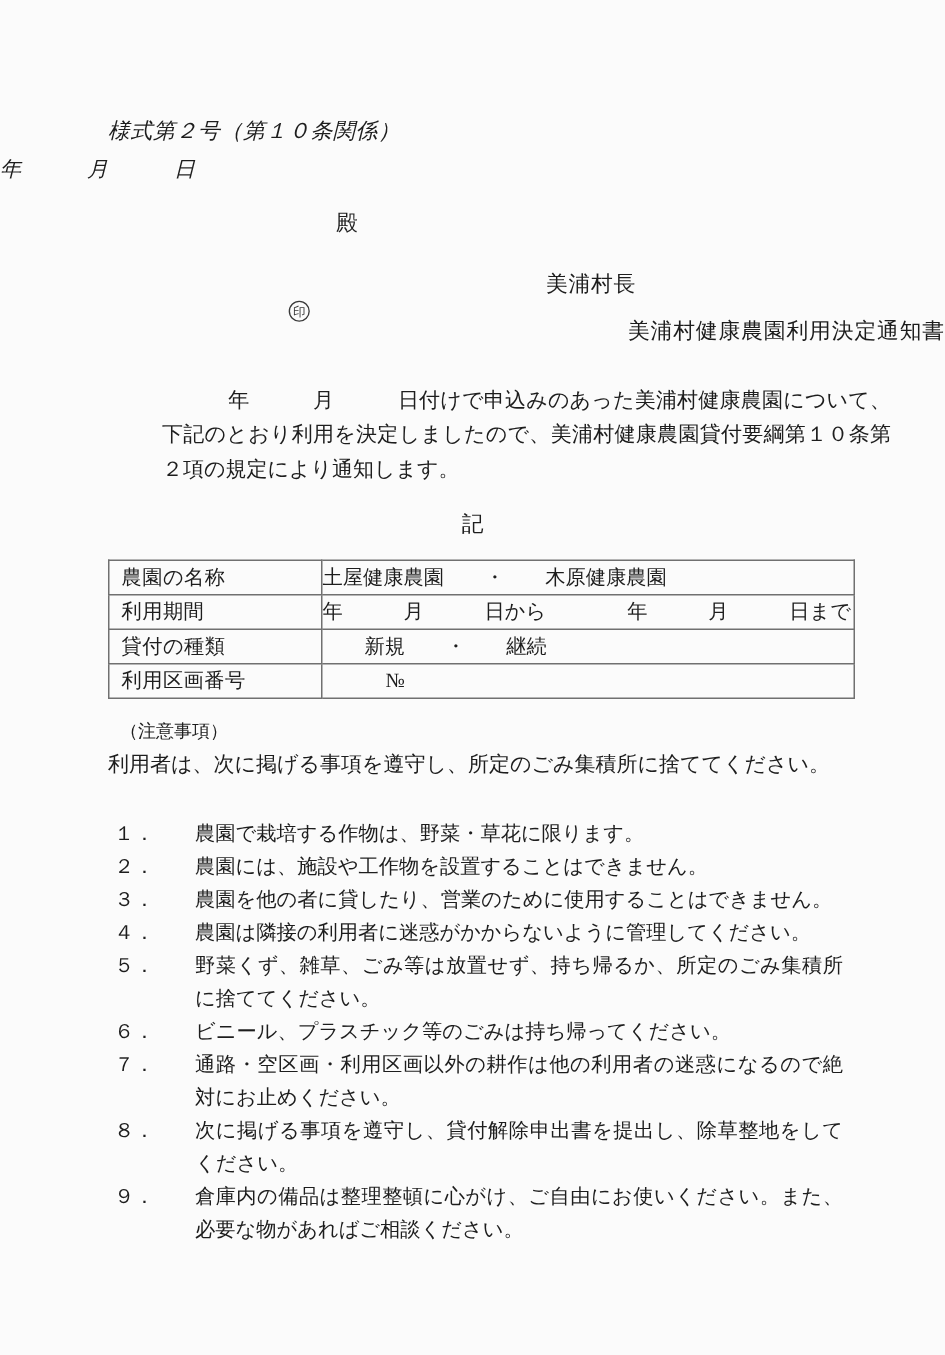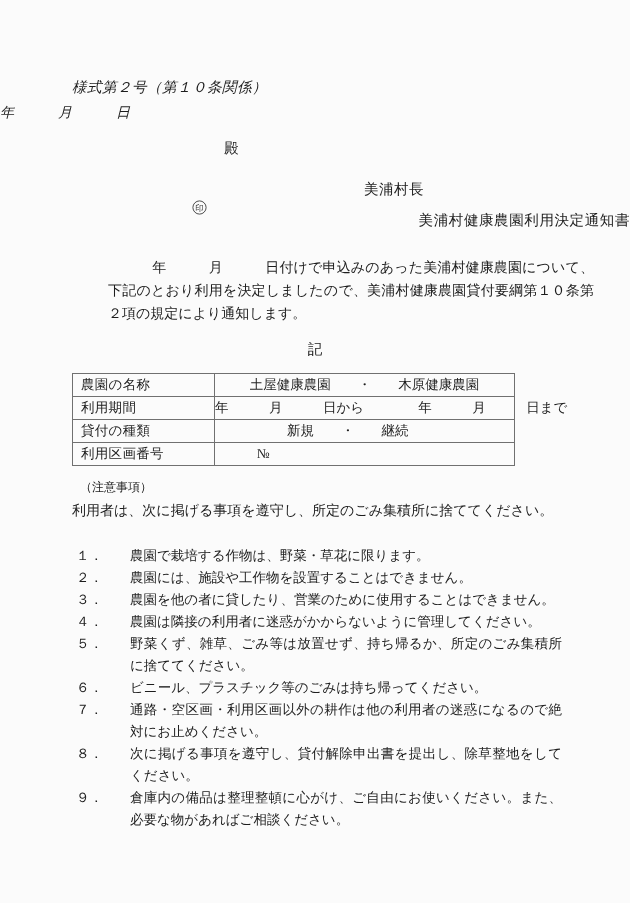--- a/index.html
+++ b/index.html
@@ -106,42 +106,42 @@
     right: 0;
     top: 340px;
     text-align: center;
     font-size: 14.5px;
   }
 
   
   .info-table {
     left: 72px;
     top: 373px;
-    width: 443px;
+    width: 498px;
     border-collapse: collapse;
     font-size: 13.5px;
     table-layout: fixed;
   }
   .info-table td {
     border: 1px solid #707070;
     height: 19px;
     padding: 1px 0 2px 0;
     vertical-align: middle;
   }
   .info-table td.label {
     width: 133px;
     padding-left: 8px;
     letter-spacing: 0.3px;
   }
   .info-table td.value {
     padding-left: 8px;
     white-space: pre;
   }
-  .info-table td.value.center { text-align: center; padding-left: 0; }
-  .info-table td.value.left-pad { padding-left: 72px; font-family: Liberation Serif, serif; }
+  .info-table td.value.center { padding-left: 0; }
+  .info-table td.value.left-pad { padding-left: 28px; font-family: Liberation Serif, serif; }
   .info-table td.value.num { padding-left: 42px; }
 
   
   .notes-head {
     left: 80px;
     top: 479px;
     font-size: 12px;
   }
   .notes-intro {
     left: 72px;

